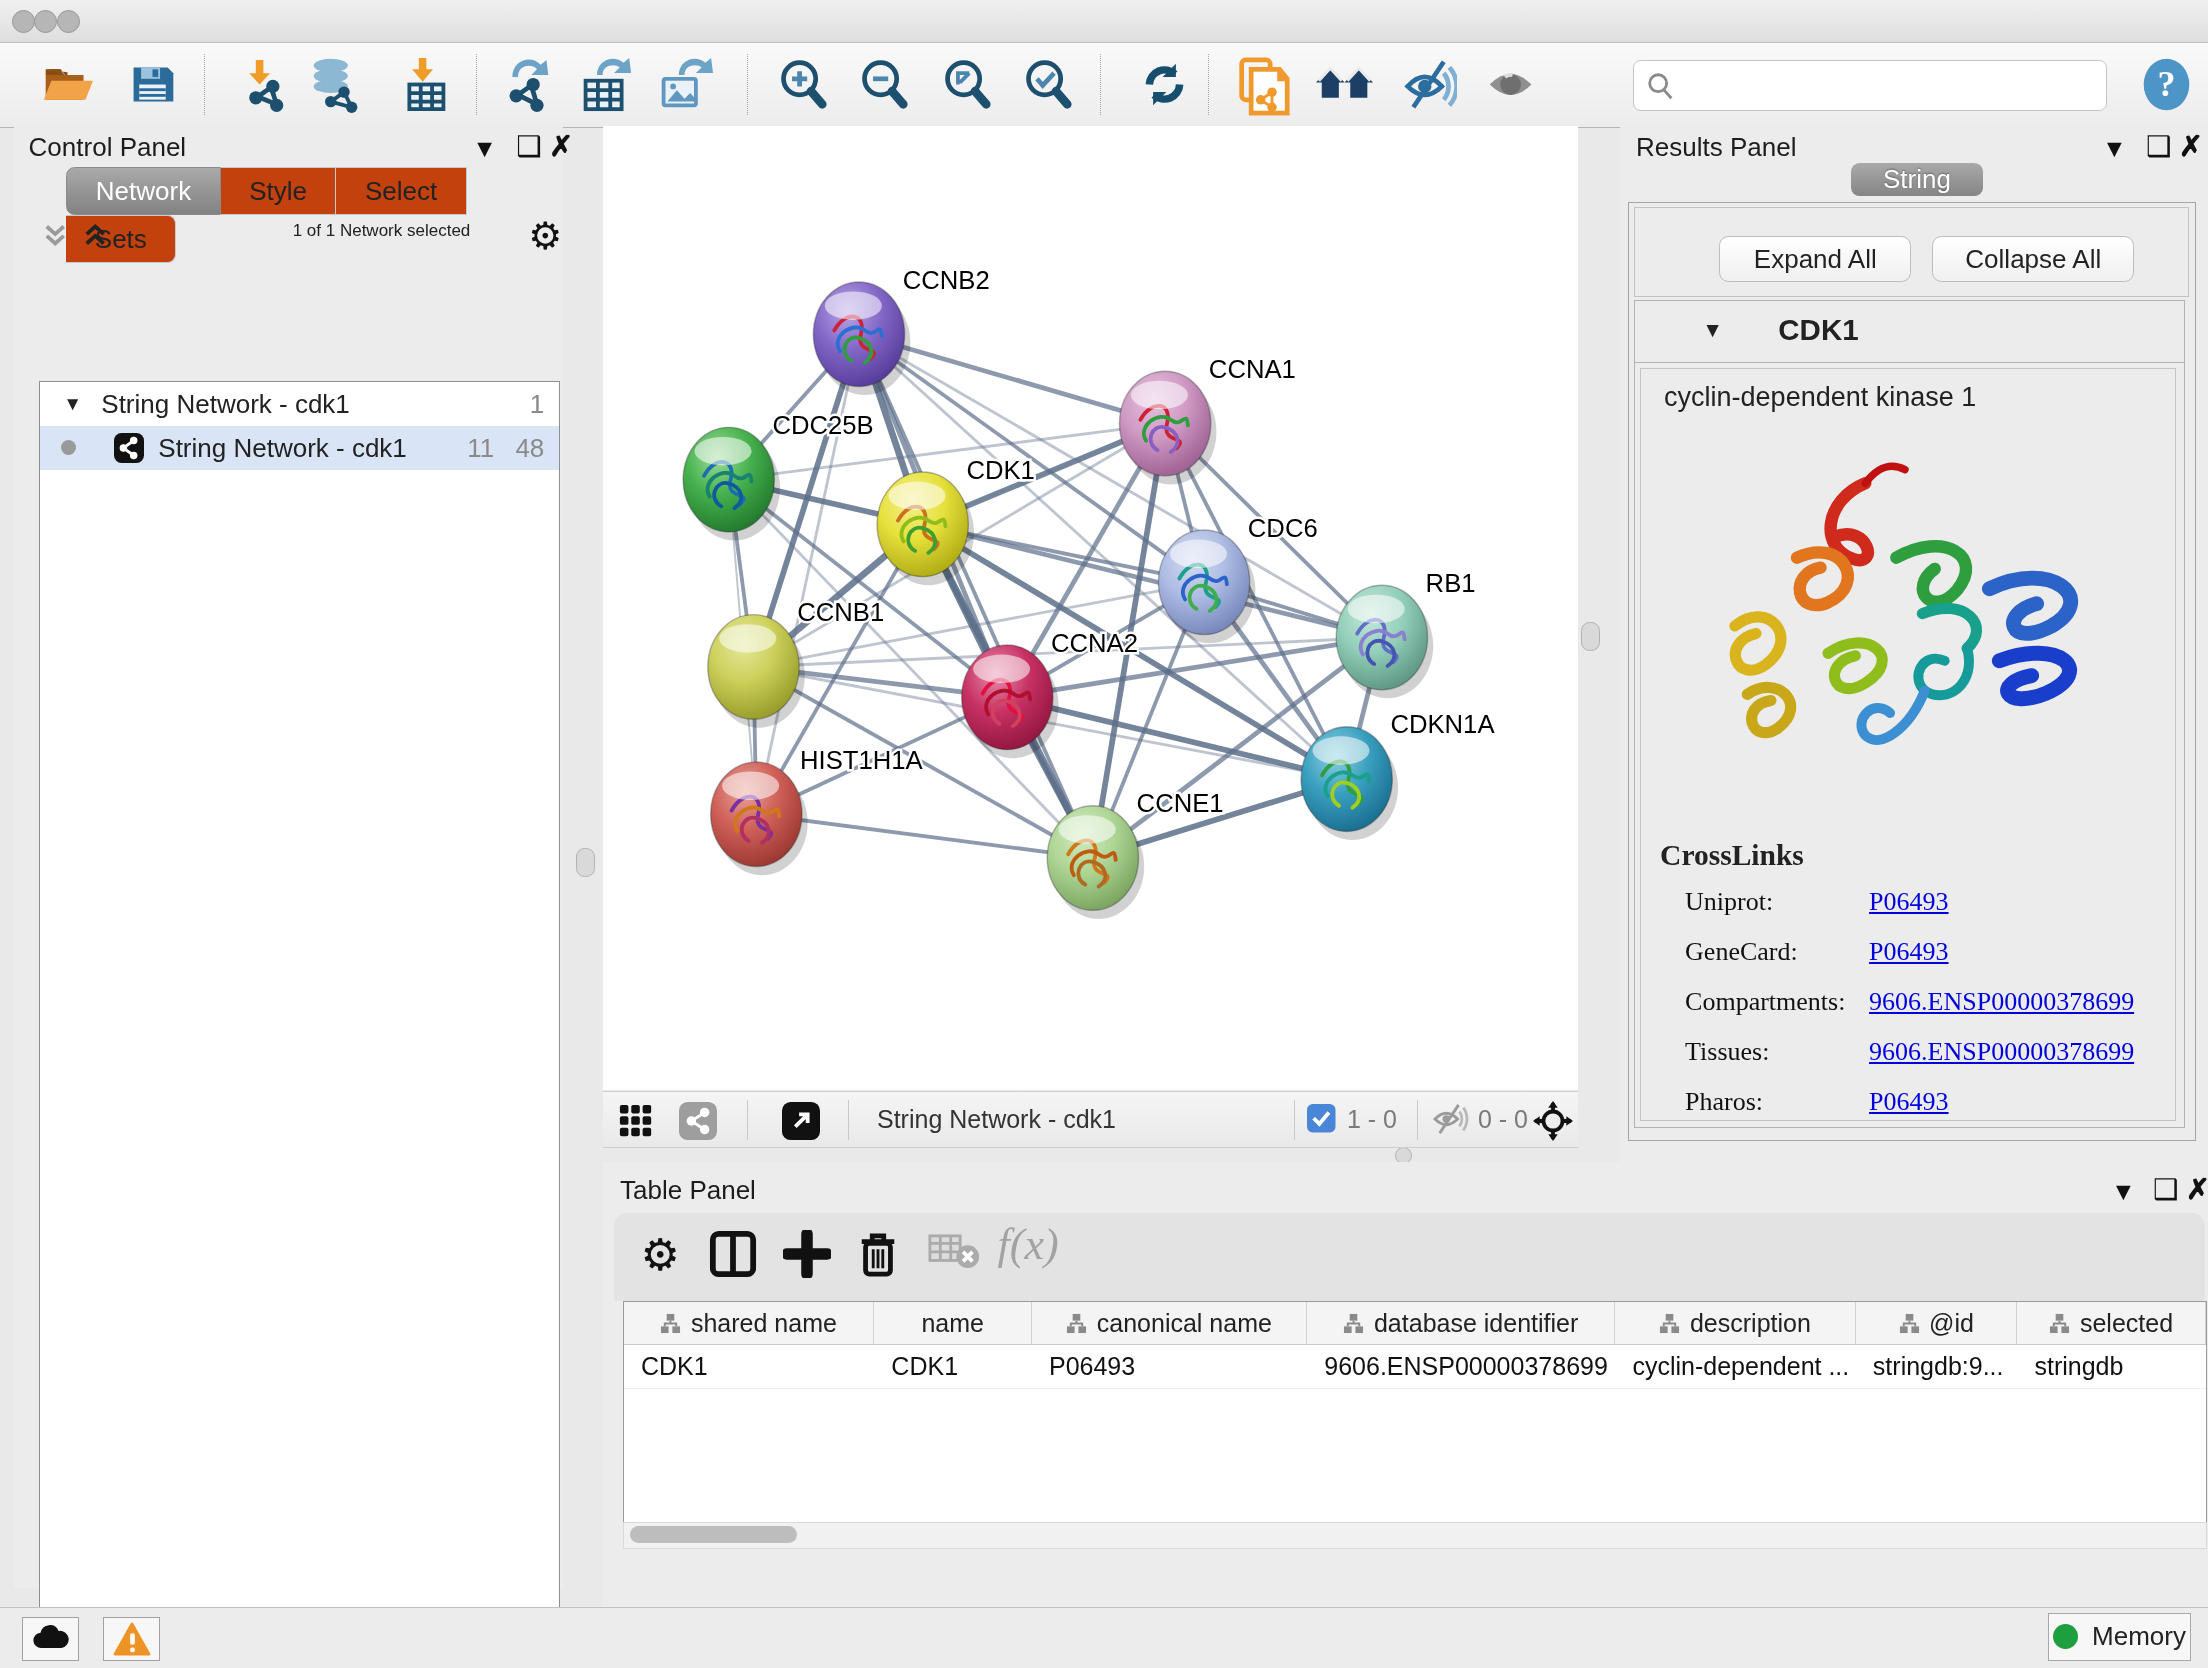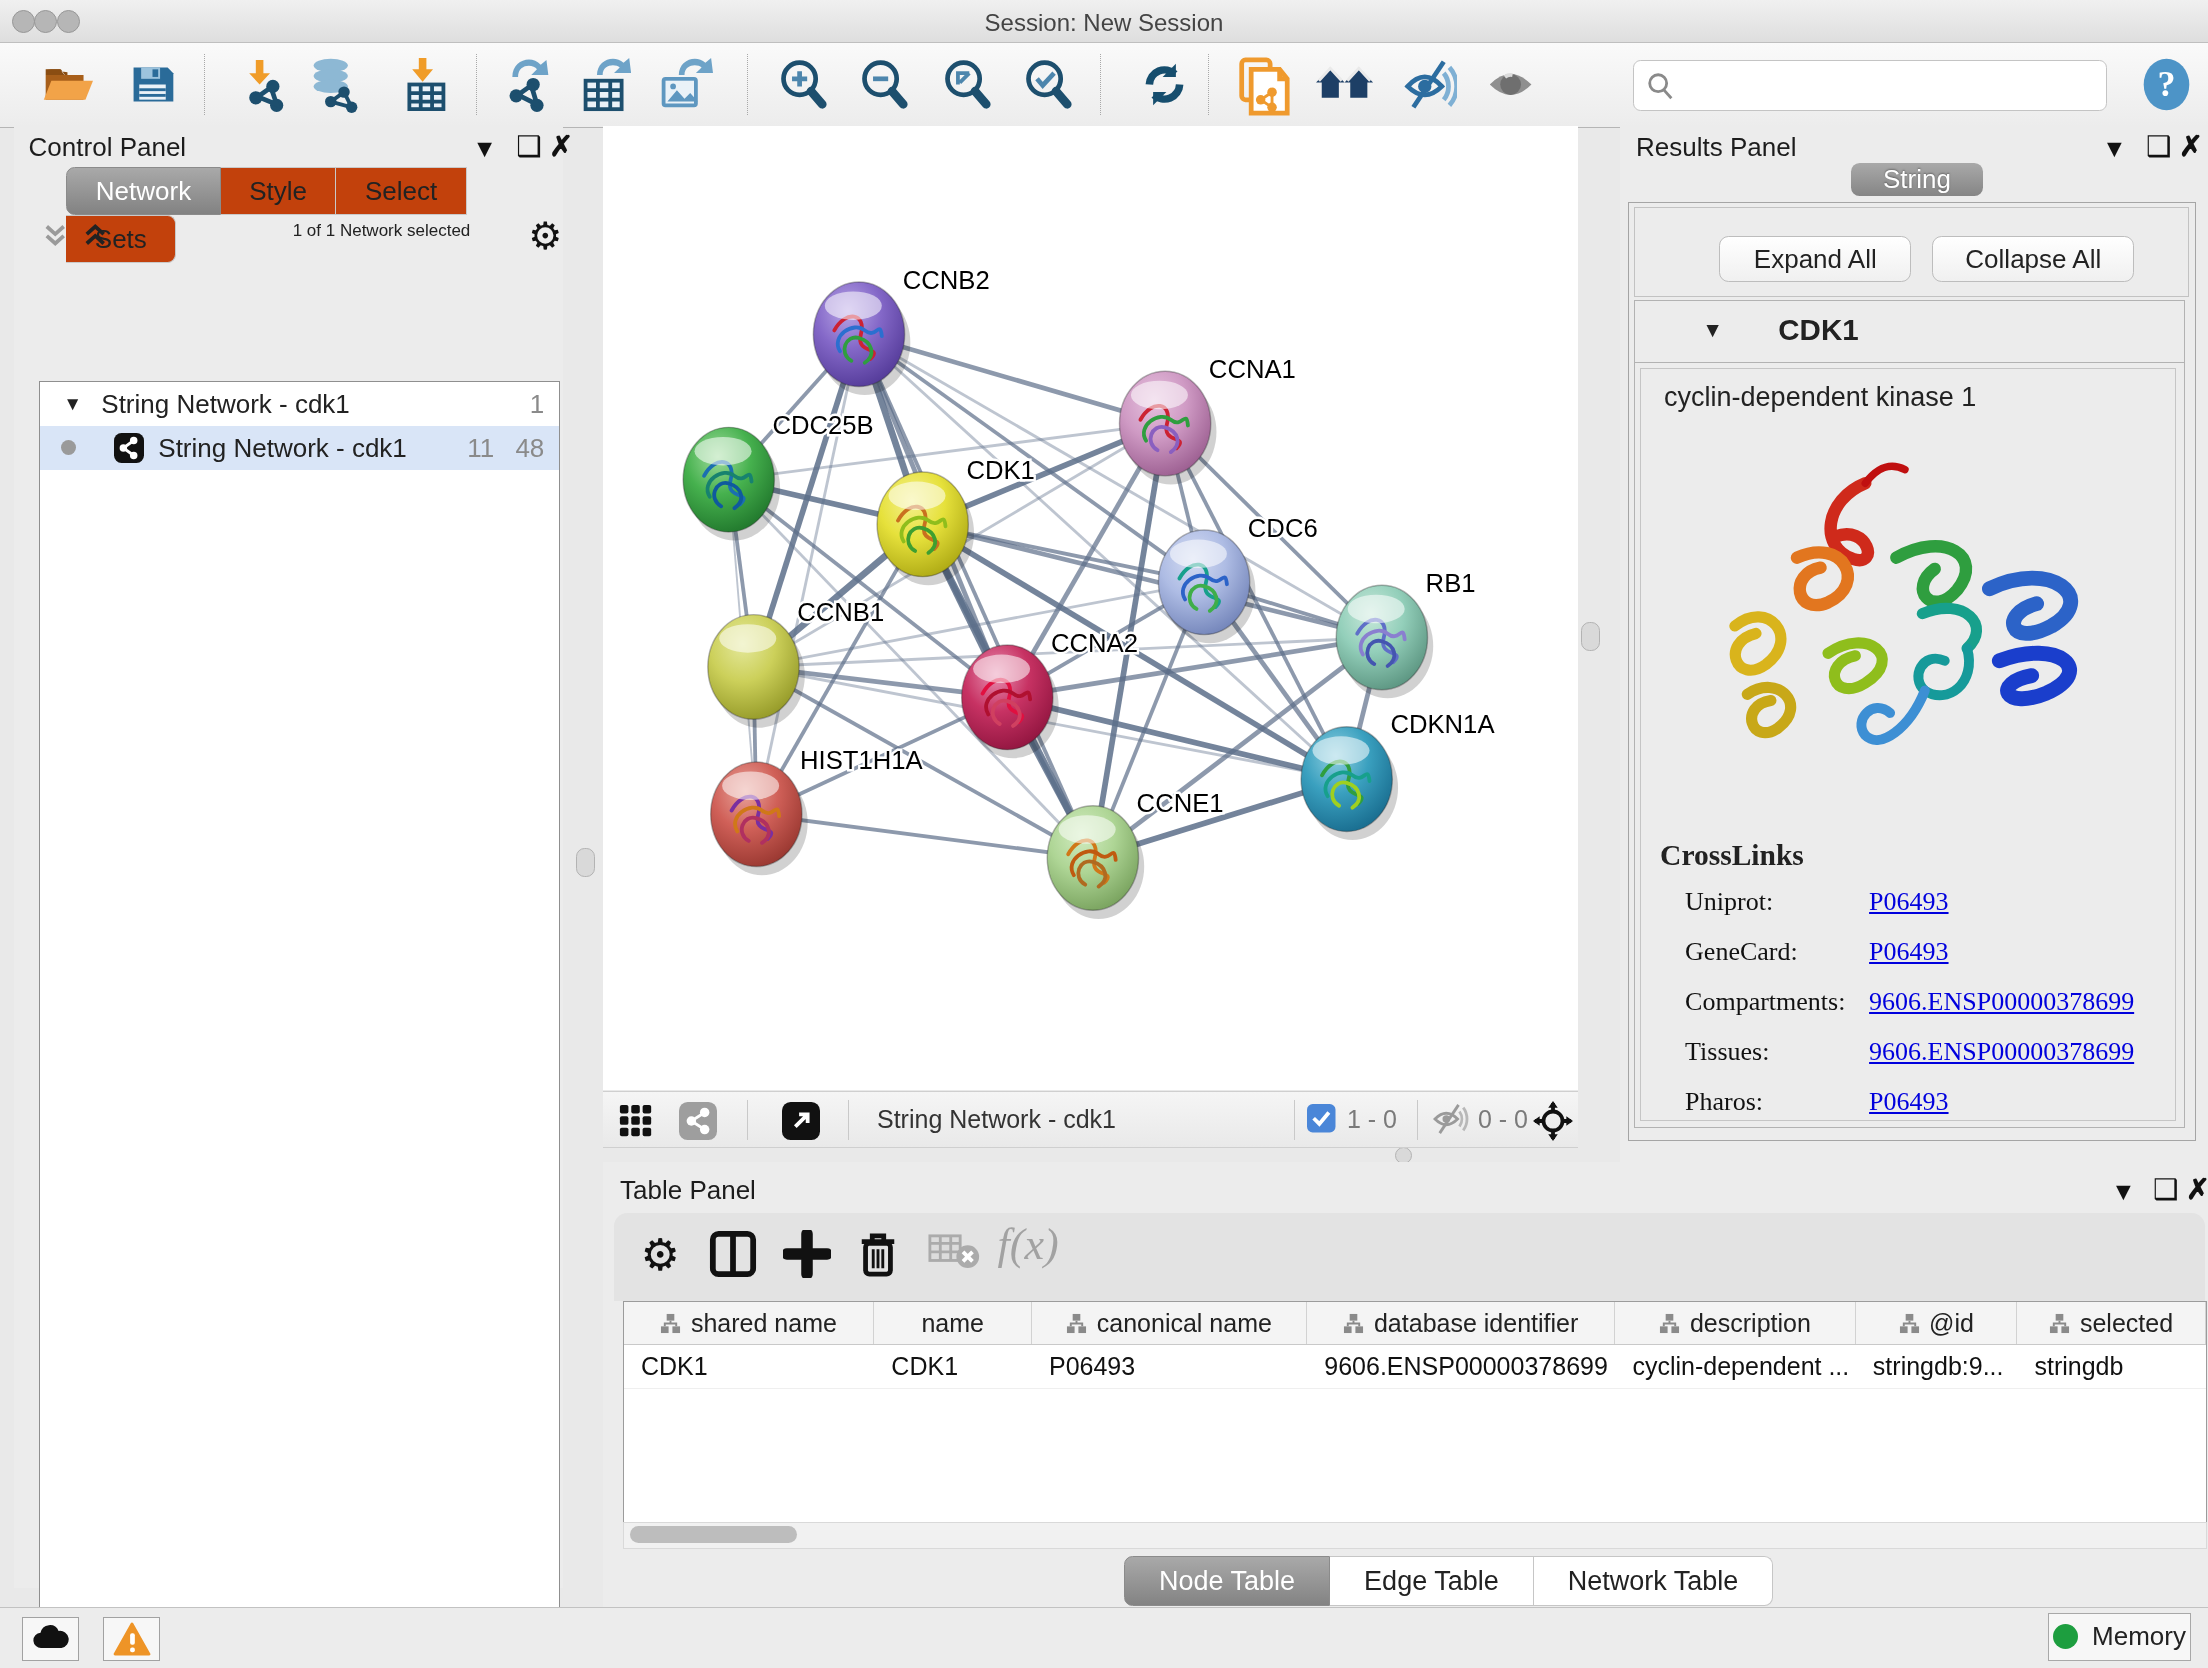--- a/index.html
+++ b/index.html
@@ -83,21 +83,20 @@
     font-size:26px;cursor:pointer;}
   .dot-green{width:25px;height:25px;border-radius:50%;background:#1d9e3f;}
 </style>
 </head>
 <body>
 
 <div class="abs titlebar">
   <div class="abs tl" style="left:12.4px"></div>
   <div class="abs tl" style="left:34px"></div>
   <div class="abs tl" style="left:57px"></div>
-  <div class="abs win-title">Session: New Session</div>
 </div>
 
 <div class="abs toolbar">
   <span class="abs tbi" style="left:40px">
     <svg width="53" height="57" viewBox="0 0 56 60">
         <path d="M6 14h16l5 7h2v-4h0z" fill="#8a4d12"></path>
         <path d="M6 14h15l5 6H6z" fill="#8a4d12"></path>
         <path d="M6 20h40v26H6z" fill="#a85f1a"></path>
         <path d="M12 26h44l-8 20H4z" fill="#f2a348"></path>
       </svg>
@@ -750,21 +749,20 @@
           <div class="td" style="width: 309px;">9606.ENSP00000378699</div>
           <div class="td" style="width: 241px;">cyclin-dependent ...</div>
           <div class="td" style="width: 162px;">stringdb:9...</div>
           <div class="td" style="width: 189px;">stringdb</div>
         </div>
       </div>
   </div>
   <div class="hscroll">
       <span class="hthumb"></span>
     </div>
-  <div class="abs" id="bt-tabs" style="left:521px;top:394px"><span class="bt-tab sel">Node Table</span><span class="bt-tab">Edge Table</span><span class="bt-tab">Network Table</span></div>
 </div>
 
 <div class="abs statusbar">
   <span class="sb-box" style="left:22px">
     <svg width="38" height="27" viewBox="0 0 40 28">
         <path d="M10 24a8 8 0 0 1-1-16 10 10 0 0 1 19-2 8 8 0 0 1 3 18z" fill="#111"></path>
       </svg>
   </span>
   <span class="sb-box" style="left:103px">
     <svg width="38" height="34" viewBox="0 0 40 36">

